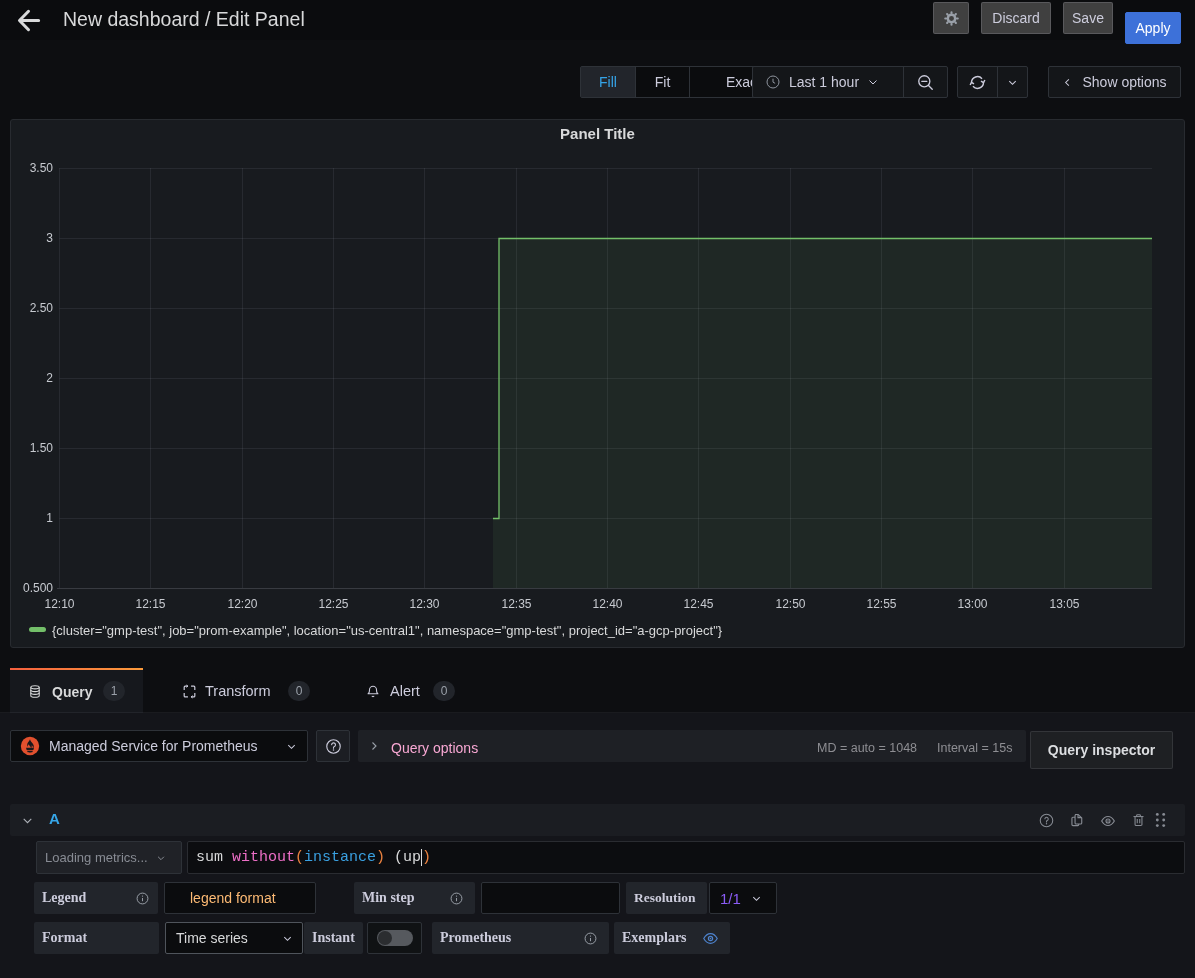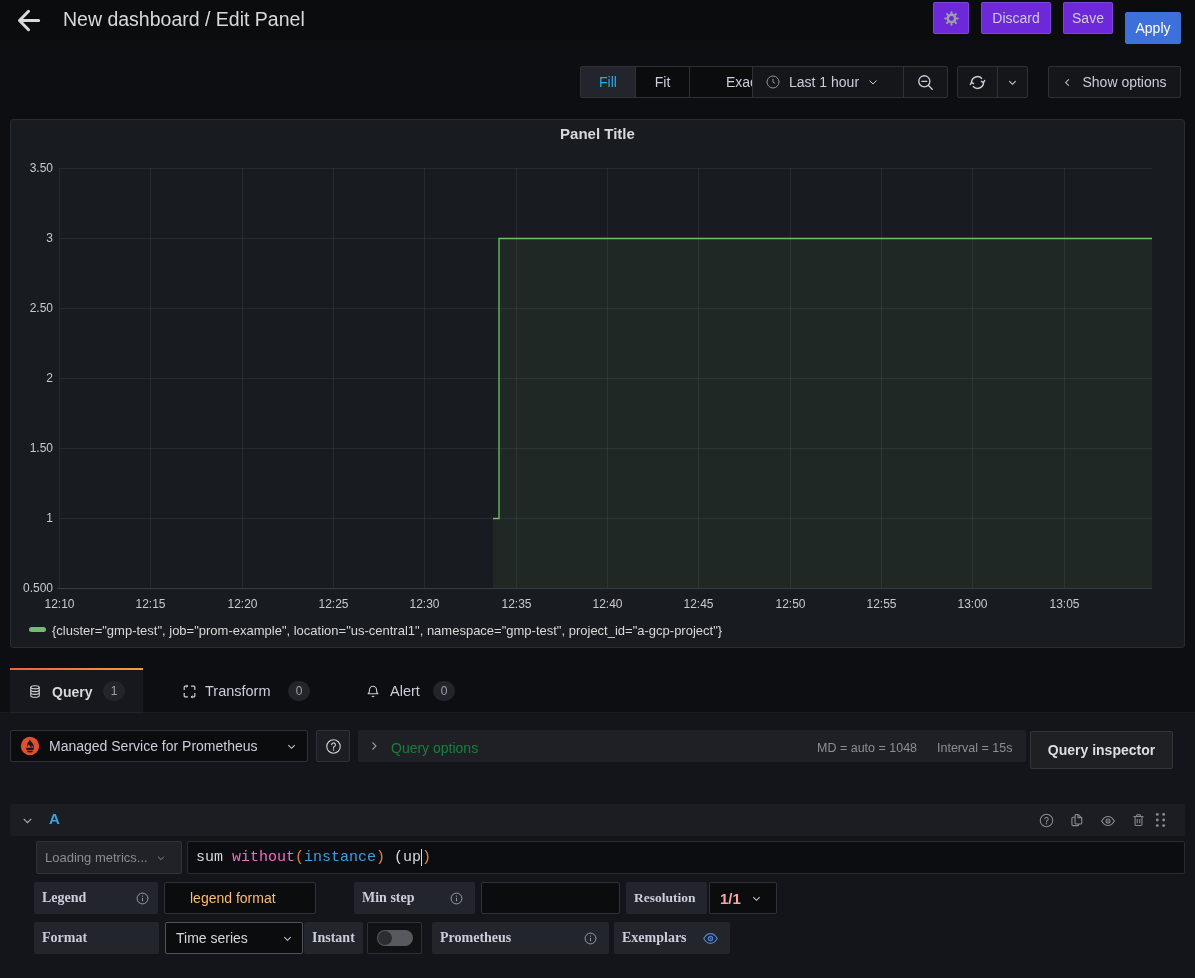--- a/index.html
+++ b/index.html
@@ -1,19 +1,19 @@
 <!DOCTYPE html>
 <html><head>
 <meta charset="utf-8">
 <style>
 * { margin:0; padding:0; box-sizing:border-box; }
 html,body { width:1195px; height:978px; background:#0d0e11; font-family:"Liberation Sans",sans-serif; overflow:hidden; }
 .abs { position:absolute; }
 body { position:relative; }
-.btn { position:absolute; height:32px; border-radius:2px; border:1px solid rgba(204,204,220,0.18); background:#6d28d9; color:#ccccdc; font-size:14px; font-weight:500; display:flex; align-items:center; justify-content:center; }
+.btn { position:absolute; height:32px; border-radius:2px; border:1px solid rgba(204,204,220,0.18); background:#404040; color:#ccccdc; font-size:14px; font-weight:500; display:flex; align-items:center; justify-content:center; }
 .ico { stroke:#8e949e; fill:none; stroke-width:1.5; }
 .lbl { position:absolute; height:32px; background:#22252b; border-radius:2px; color:#ccccdc; font-size:14px; font-weight:700; display:flex; align-items:center; padding:0 8px;font-family:Liberation Serif, serif; }
 .inp { position:absolute; height:32px; background:#0b0c0e; border:1px solid #2e3238; border-radius:2px; }
 </style>
 </head>
 <body>
 
 <div class="abs" style="left:0;top:0;width:1195px;height:40px;background:#0b0c0e;"></div>
 <svg class="abs" style="left:15px;top:7px;" width="27" height="27" viewBox="0 0 24 24">
   <path d="M21 12 H4.6 M12 3.8 L4 12 l8 8.2" stroke="#d8d9da" stroke-width="2.7" fill="none" stroke-linecap="round" stroke-linejoin="round"></path>
@@ -188,21 +188,21 @@
   <svg width="17" height="17" viewBox="0 0 24 24">
       <circle cx="12" cy="12" r="9.5" stroke="#ccccdc" stroke-width="1.6" fill="none"></circle>
       <path d="M9.4 9.3 a2.7 2.7 0 1 1 3.8 2.8 c-.8.35-1.2.85-1.2 1.7 v.5" stroke="#ccccdc" stroke-width="1.6" fill="none" stroke-linecap="round"></path>
       <circle cx="12" cy="17" r="1.05" fill="#ccccdc"></circle>
     </svg>
 </div>
 <div class="abs" style="left:358px;top:730px;width:668px;height:32px;background:#1e2025;border-radius:2px;"></div>
 <svg class="abs" style="left:368px;top:740px;" width="12" height="12" viewBox="0 0 24 24">
     <path d="M9 5l7 7-7 7" stroke="#9aa0a9" stroke-width="2.2" fill="none"></path>
   </svg>
-<div class="abs" style="left:391px;top:740px;font-size:14px;font-weight:500;color:#15803d;">Query options</div>
+<div class="abs" style="left:391px;top:740px;font-size:14px;font-weight:500;color:#f9a8d4;">Query options</div>
 <div class="abs" style="left:817px;top:741px;font-size:12.5px;color:#8e8e93;">MD = auto = 1048</div>
 <div class="abs" style="left:937px;top:741px;font-size:12.5px;color:#8e8e93;">Interval = 15s</div>
 <div class="abs" style="left:1030px;top:731px;width:143px;height:38px;background:#1e2023;border:1px solid rgba(204,204,220,0.12);border-radius:2px;color:#dcdee1;font-size:14px;font-weight:700;display:flex;align-items:center;justify-content:center;">Query inspector</div>
 
 <div class="abs" style="left:10px;top:804px;width:1175px;height:32px;background:#1b1d22;border-radius:2px;"></div>
 <svg class="abs" style="left:21px;top:814px;" width="13" height="13" viewBox="0 0 24 24">
     <path d="M5 9l7 7 7-7" stroke="#aeb2b9" stroke-width="2" fill="none"></path>
   </svg>
 <div class="abs" style="left:49px;top:810px;font-size:15px;font-weight:700;color:#36a6e8;">A</div>
 
@@ -264,21 +264,21 @@
 <div class="lbl" style="left:354px;top:882px;width:121px;">Min step
   <svg style="position:absolute;right:12px;" width="13" height="13" viewBox="0 0 24 24">
       <circle cx="12" cy="12" r="10" stroke="#9aa0a9" stroke-width="1.8" fill="none"></circle>
       <path d="M12 11v6" stroke="#9aa0a9" stroke-width="1.8"></path>
       <circle cx="12" cy="7.5" r="1.2" fill="#9aa0a9"></circle>
     </svg>
 </div>
 <div class="inp" style="left:481px;top:882px;width:139px;"></div>
 <div class="lbl" style="left:626px;top:882px;width:81px;font-size:13.5px;">Resolution</div>
 <div class="inp" style="left:709px;top:882px;width:68px;display:flex;align-items:center;">
-  <span style="margin-left:10px;color:#fca5a5;font-size:15px;font-weight:bold;">1/1</span>
+  <span style="margin-left:10px;color:#8b5cf6;font-size:15px;">1/1</span>
   <svg style="margin-left:10px;" width="11" height="11" viewBox="0 0 24 24">
       <path d="M5 9l7 7 7-7" stroke="#ccccdc" stroke-width="2.2" fill="none"></path>
     </svg>
 </div>
 
 <div class="lbl" style="left:34px;top:922px;width:125px;">Format</div>
 <div class="inp" style="left:165px;top:922px;width:138px;border-color:#4f545b;display:flex;align-items:center;gap:23px;">
   <span style="margin-left:10px;color:#d8d9da;font-size:14px;">Time series</span>
   <svg style="margin-left:auto;margin-right:9px;" width="11" height="11" viewBox="0 0 24 24">
       <path d="M5 9l7 7 7-7" stroke="#ccccdc" stroke-width="2.2" fill="none"></path>

